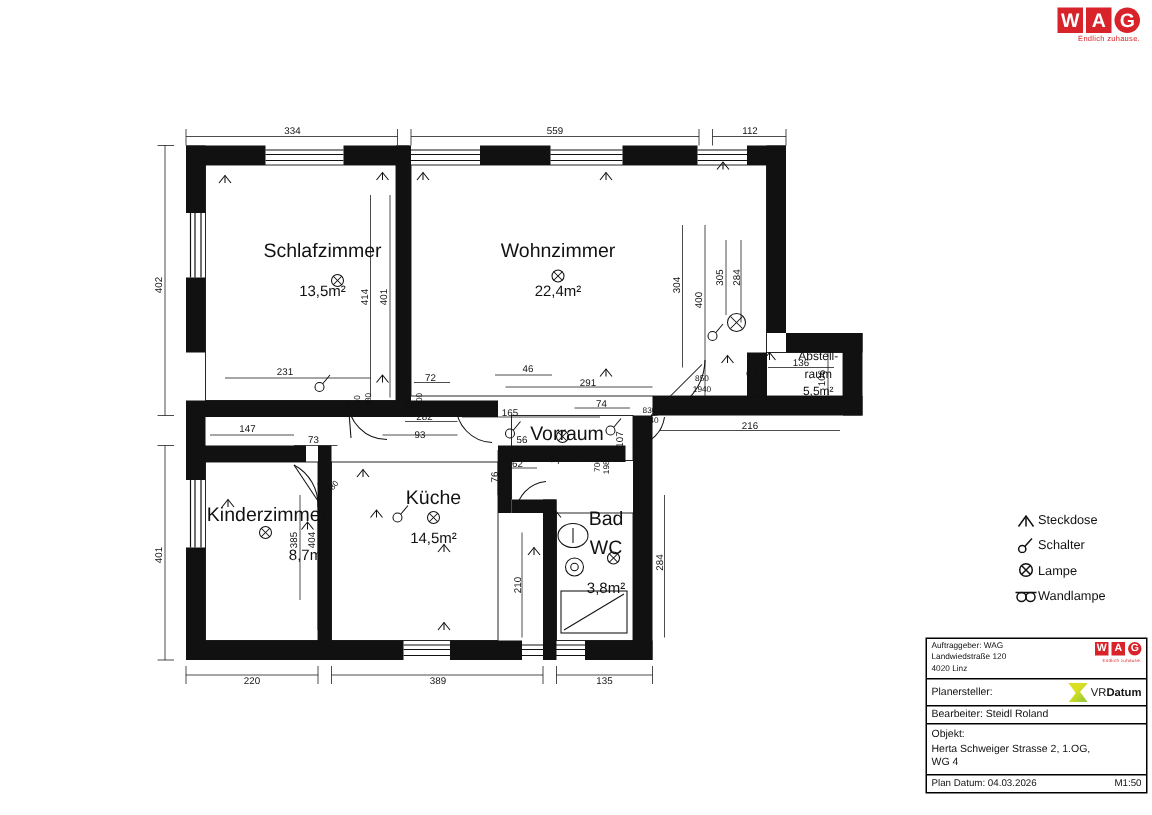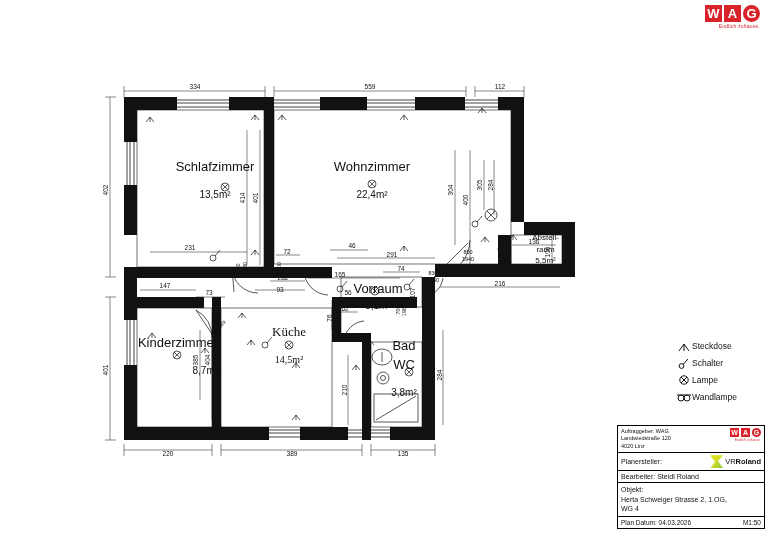--- a/index.html
+++ b/index.html
@@ -201,21 +201,21 @@
         <div class="wag-box circle">G</div>
       </div>
       <div class="wag-tag">Endlich zuhause.</div>
     </div>
   </div>
 
   <div class="tb-row planner">
     <span class="tb-label">Planersteller:</span>
     <span class="vr-logo">
       <span class="vr-mark"></span>
-      <span class="vr-text"><span>VR</span><b>Roland</b></span>
+      <span class="vr-text"><span>VR</span><b>Datum</b></span>
     </span>
   </div>
 
   <div class="tb-row worker">Bearbeiter: Steidl Roland</div>
 
   <div class="tb-row object">
     <div>Objekt:</div>
     <div>Herta Schweiger Strasse 2, 1.OG,</div>
     <div>WG 4</div>
   </div>
@@ -555,21 +555,21 @@
   <div class="rname">Abstell-</div>
   <div class="rname">raum</div>
   <div class="rarea">5,5m²</div>
 </div>
 
 <div class="rlabel" style="left:378px; top:280px; transform:translateX(-50%);">
   <div class="rname">Vorraum</div>
   <div class="rarea">3,1m²</div>
 </div>
 
-<div class="rlabel" style="left:289px; top:323px; transform:translateX(-50%);font-family:Liberation Serif, serif;">
+<div class="rlabel" style="left:289px; top:323px; transform:translateX(-50%);">
   <div class="rname">Küche</div>
   <div class="lamp">&nbsp;</div>
   <div class="rarea">14,5m²</div>
 </div>
 
 <div class="rlabel" style="left:178px; top:334px; transform:translateX(-50%);text-align:right;">
   <div class="rname">Kinderzimmer</div>
   <div class="lamp">&nbsp;</div>
   <div class="rarea">8,7m²</div>
 </div>

